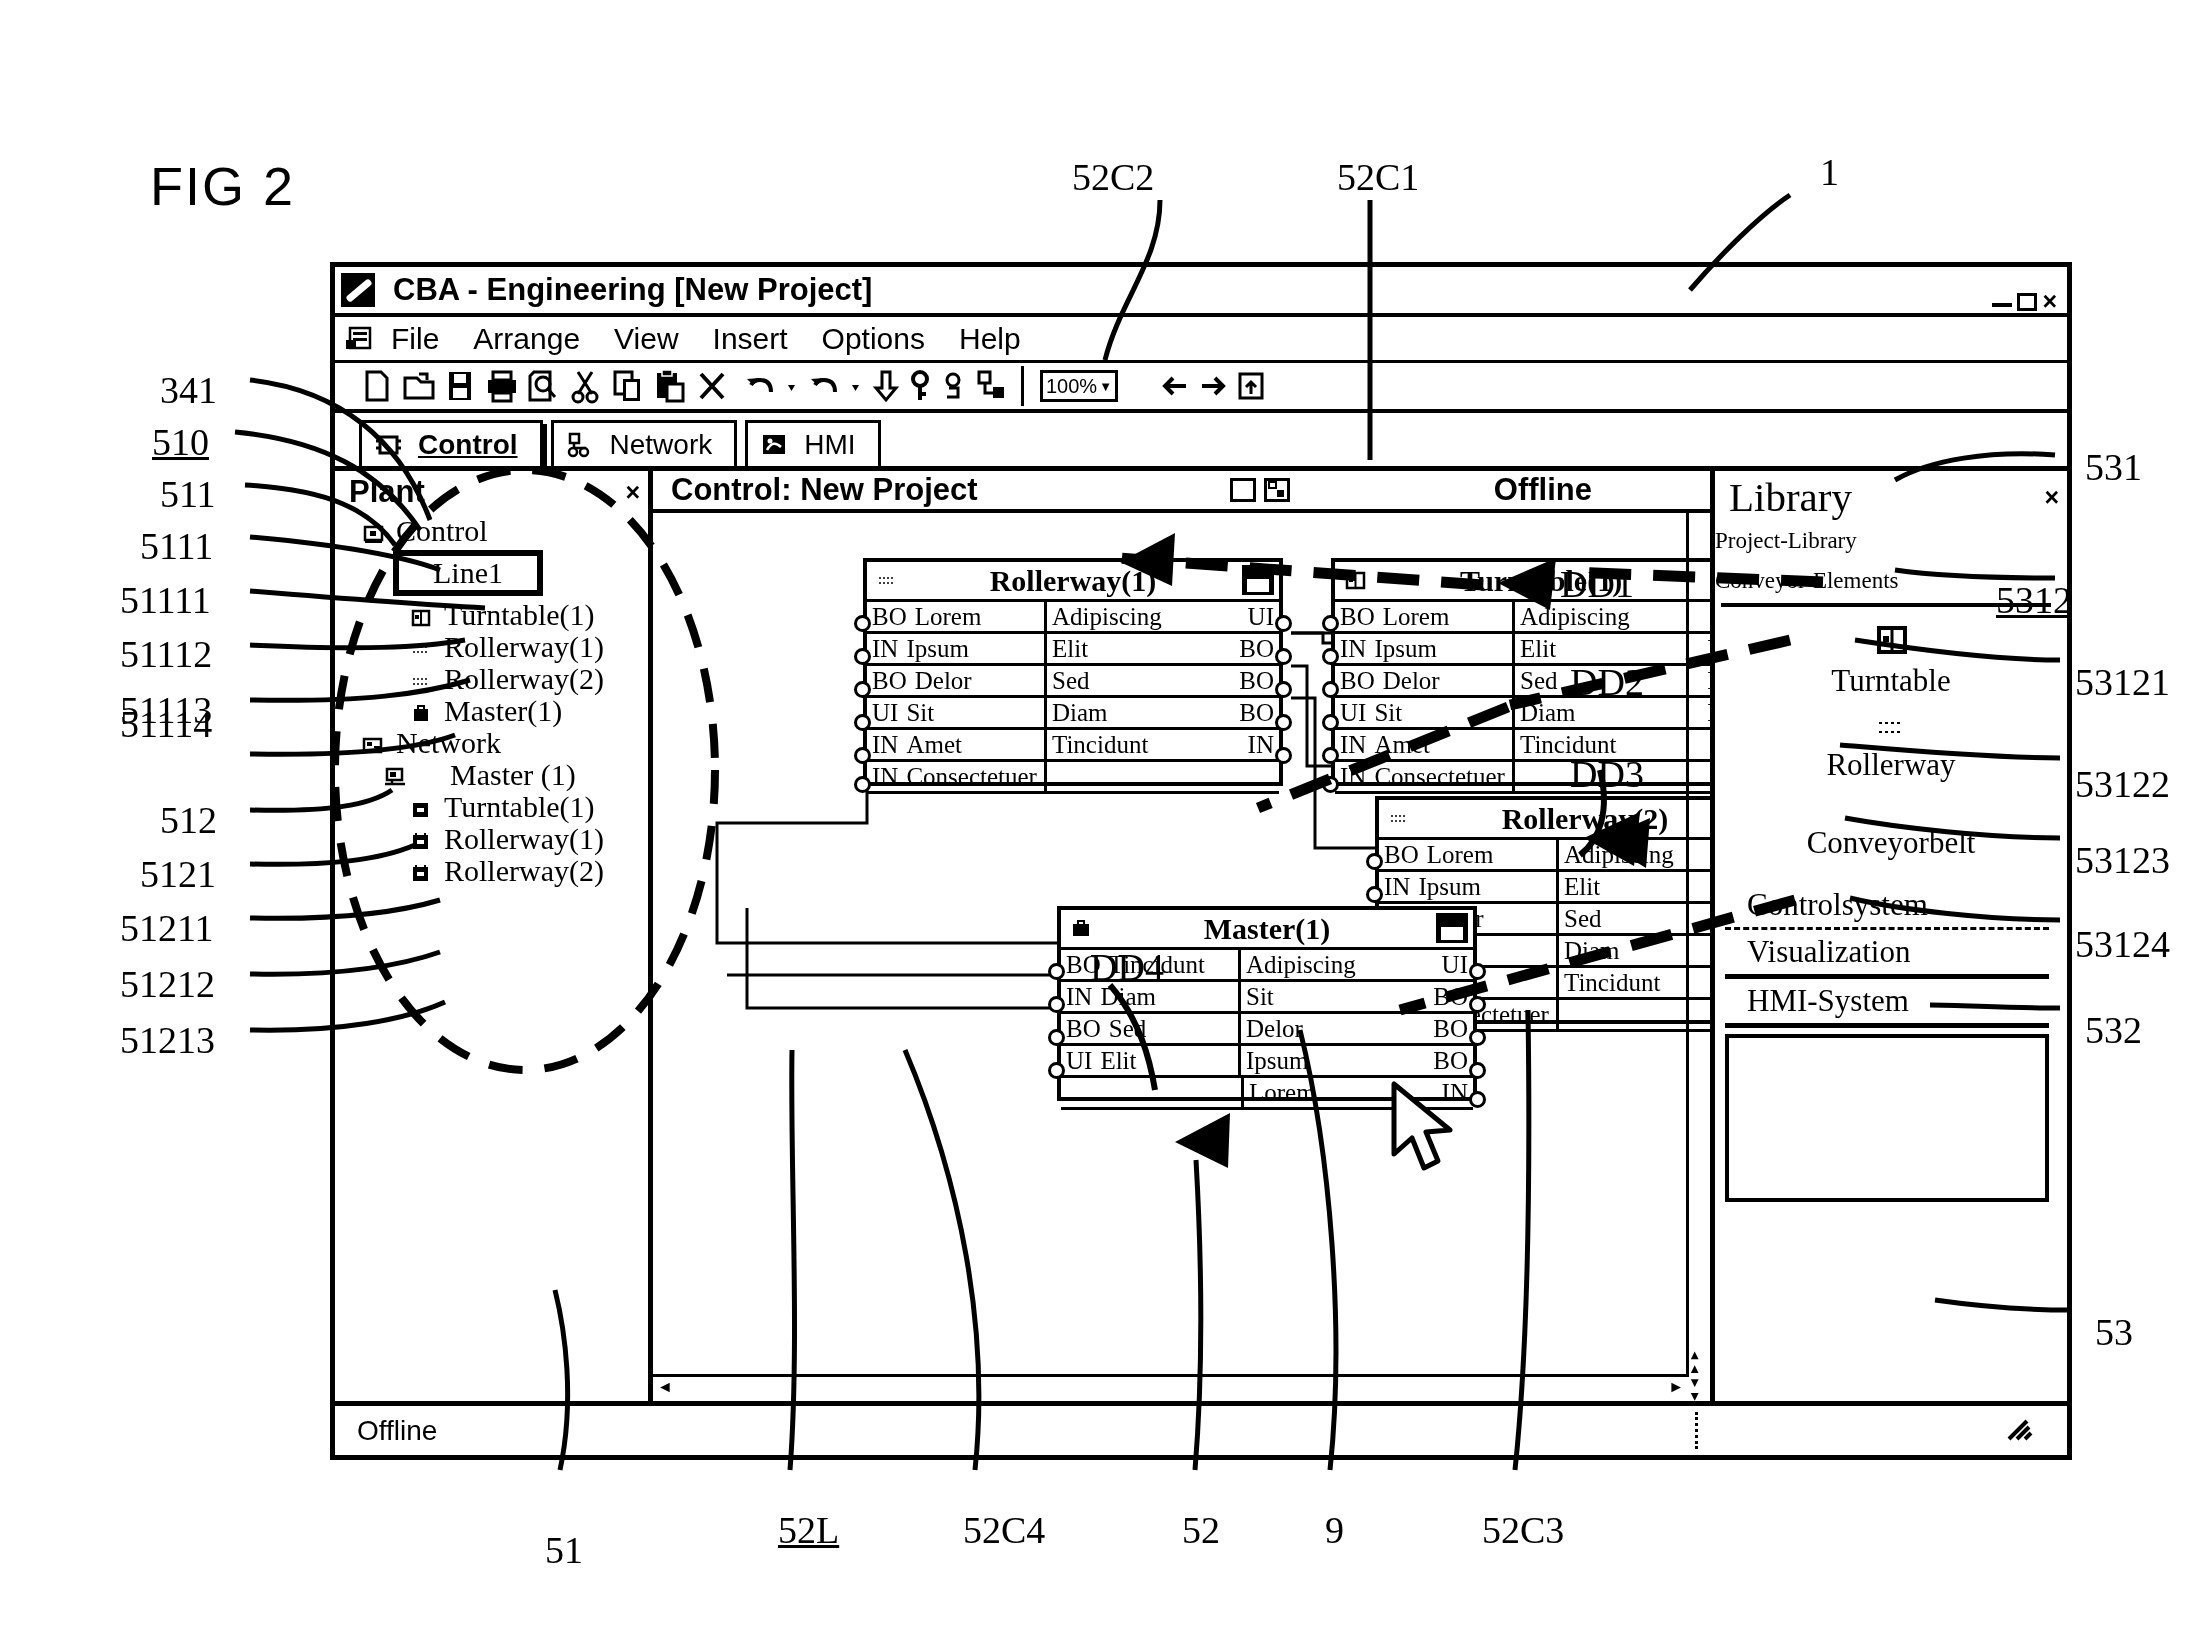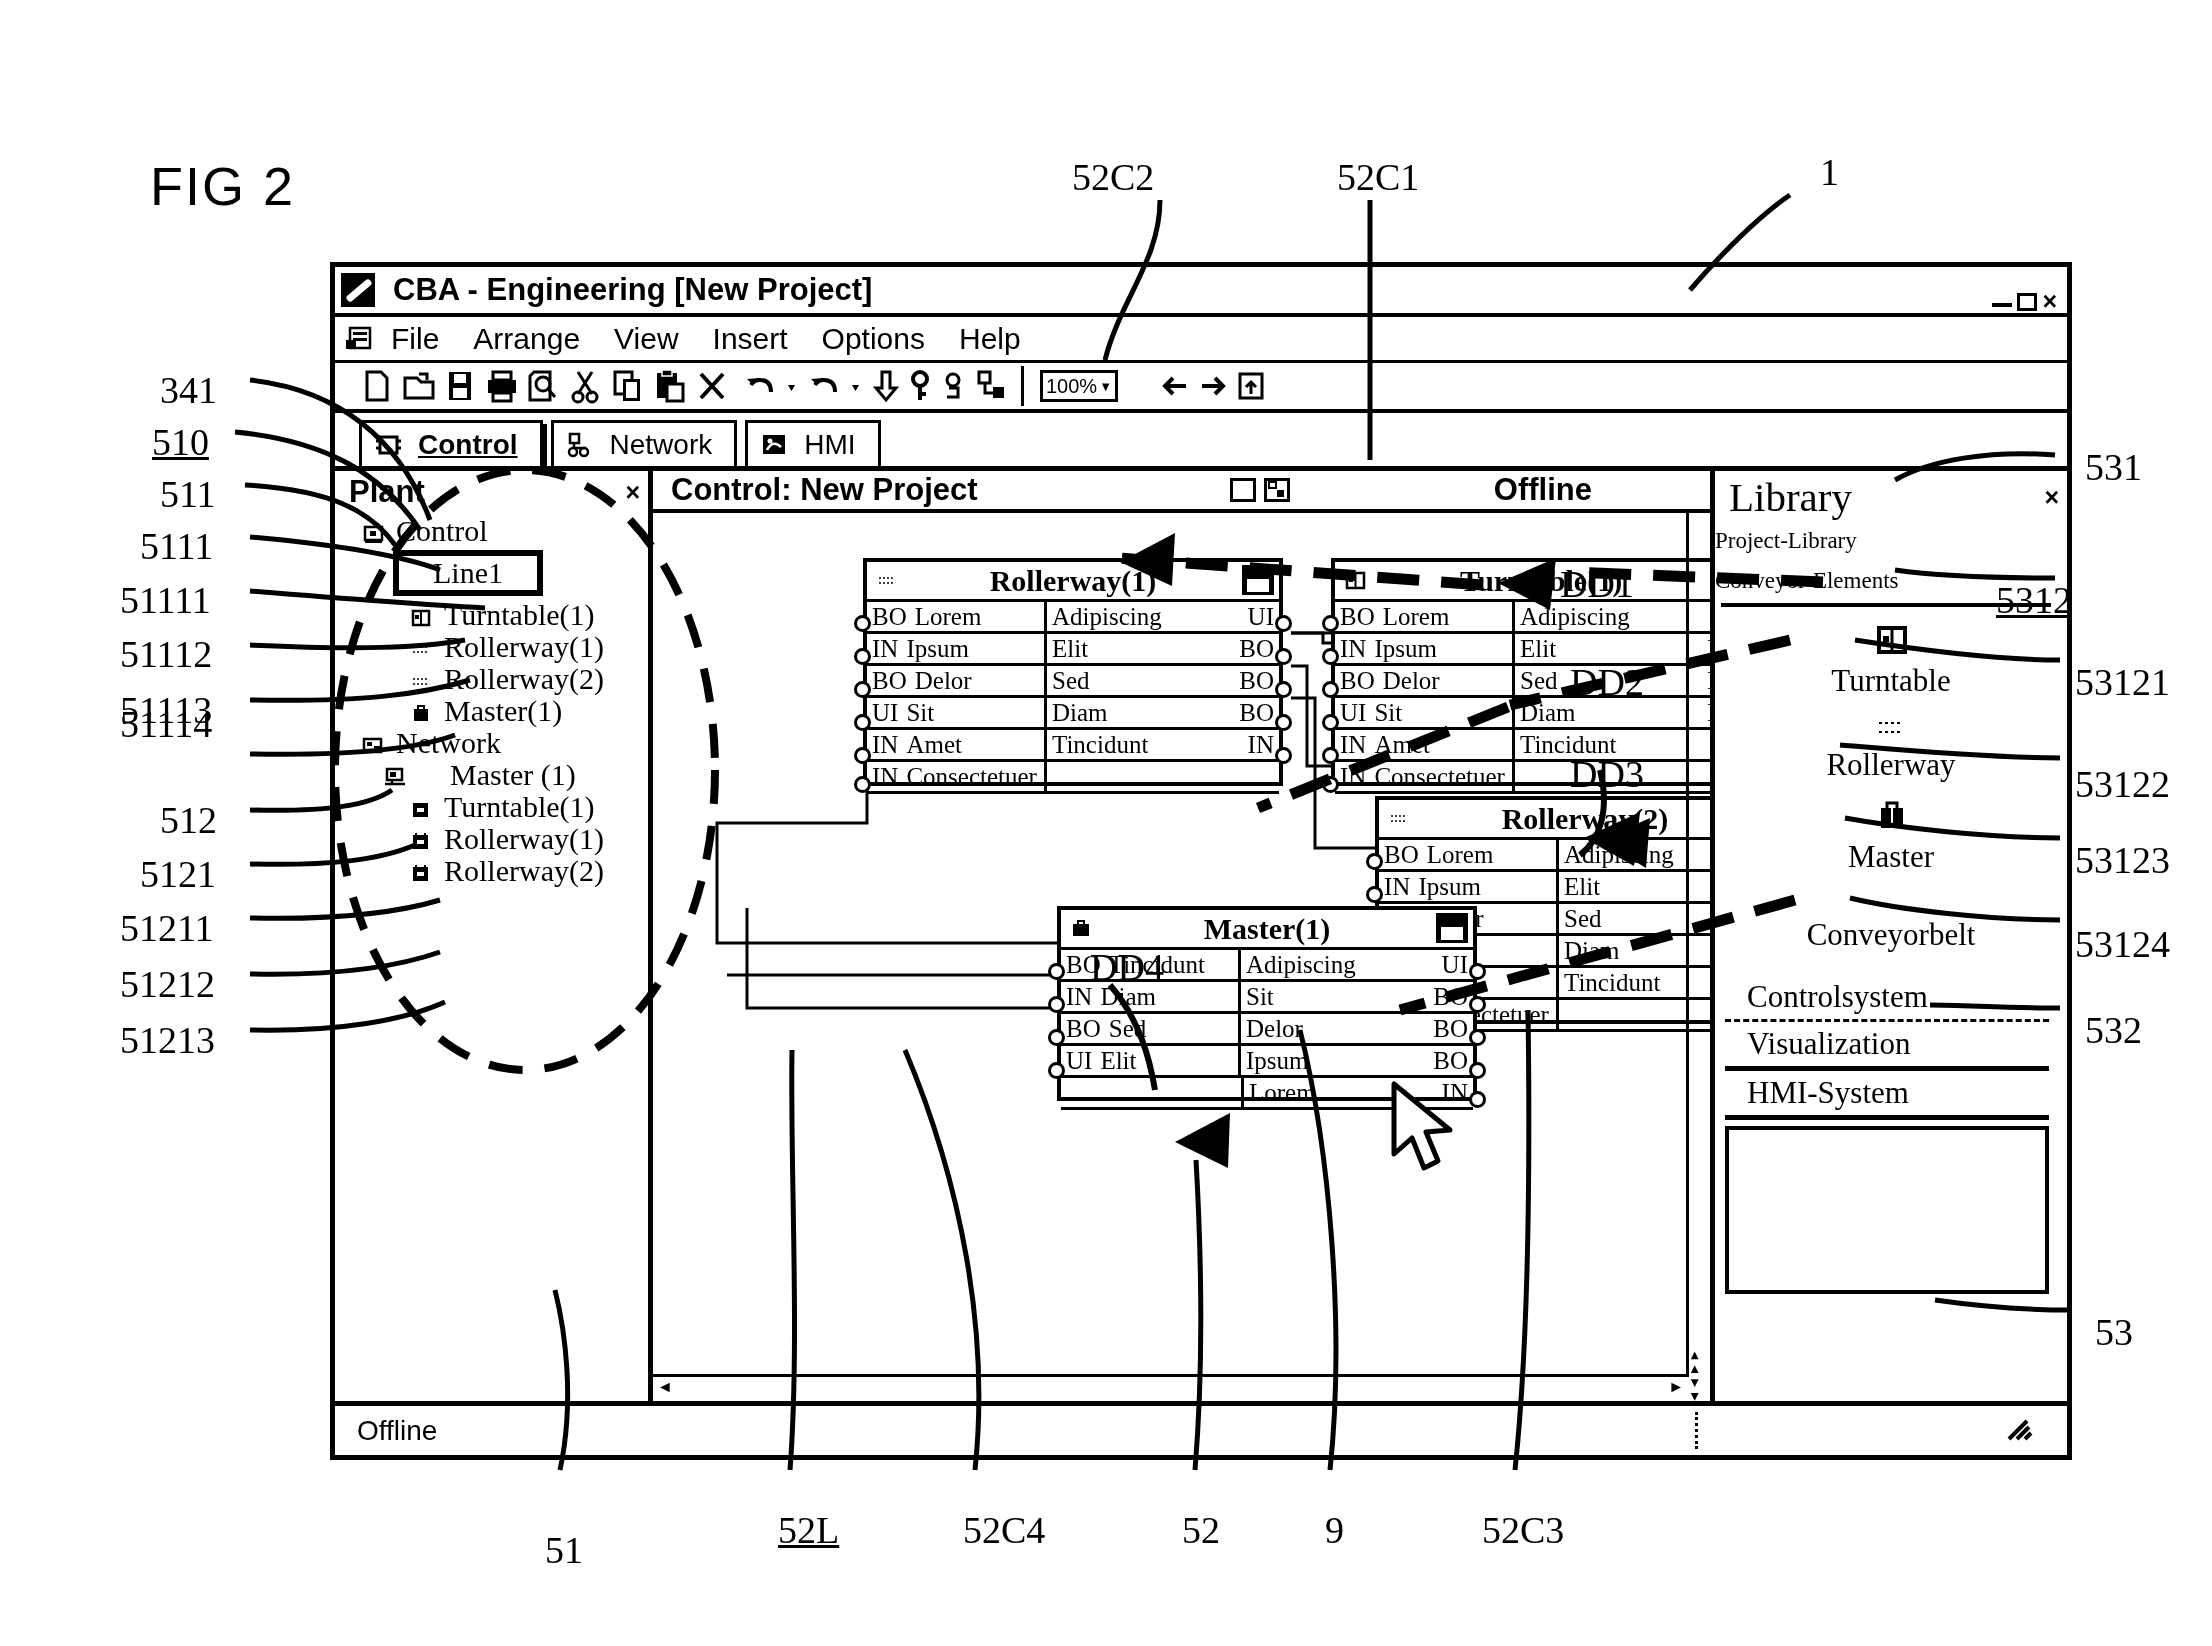--- a/index.html
+++ b/index.html
@@ -758,30 +758,20 @@
 
       <div class="lib-item">
         <span>
           <svg width="44" height="30" viewBox="0 0 44 30">
               <path d="M10 10 h24 M10 19 h24" stroke="#000" stroke-width="2" stroke-dasharray="3,3"></path>
             </svg>
         </span>
         <div class="lname">Rollerway</div>
       </div>
 
-      <div class="lib-item">
-        <span>
-          <svg width="44" height="38" viewBox="0 0 44 38">
-              <rect x="12" y="11" width="22" height="20" fill="#000"></rect>
-              <path d="M18 11 v-5 h10 v5" stroke="#000" stroke-width="3" fill="none"></path>
-              <path d="M23 11 v20" stroke="#fff" stroke-width="2"></path>
-            </svg>
-        </span>
-        <div class="lname">Master</div>
-      </div>
 
       <div class="lib-item" style="margin-top:42px">
         <div class="lname">Conveyorbelt</div>
       </div>
 
       <div class="lib-bottom">
         <div class="lib-bar" style="border-bottom:3px dashed #000">Controlsystem</div>
         <div class="lib-bar">Visualization</div>
         <div class="lib-bar">HMI-System</div>
       </div>

